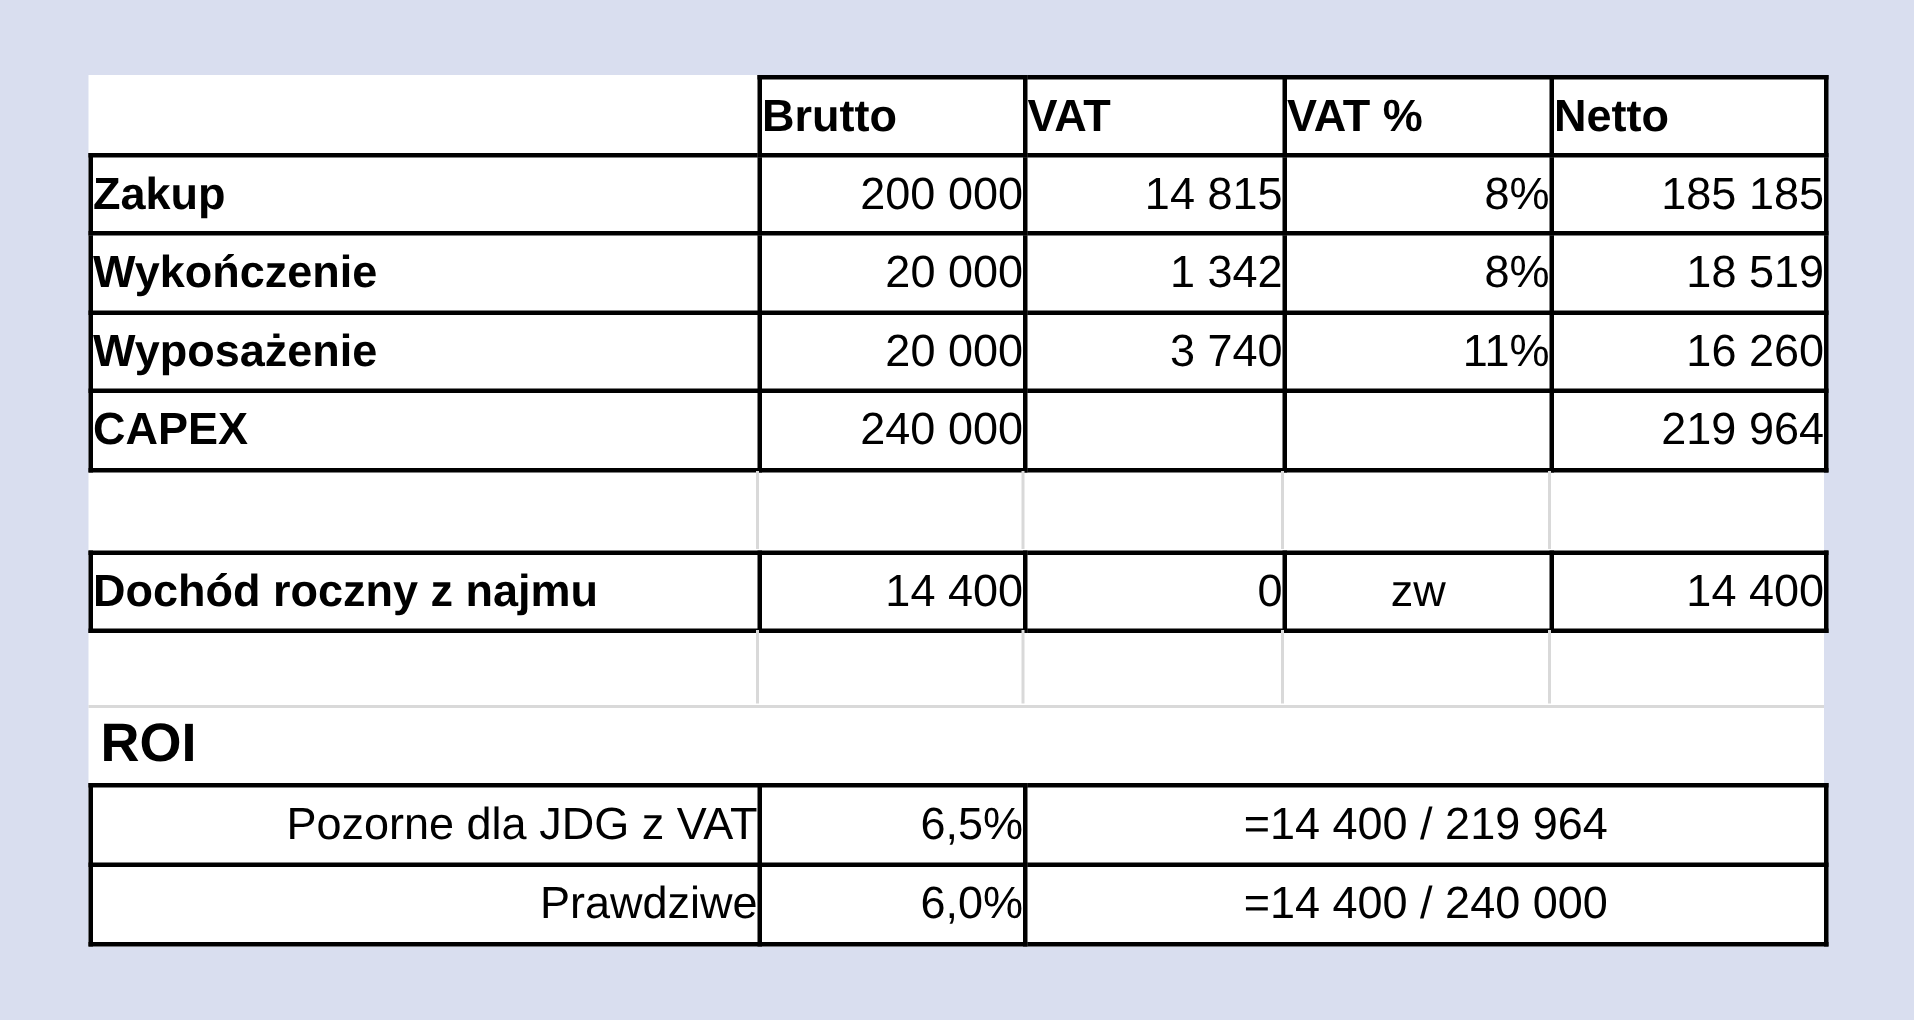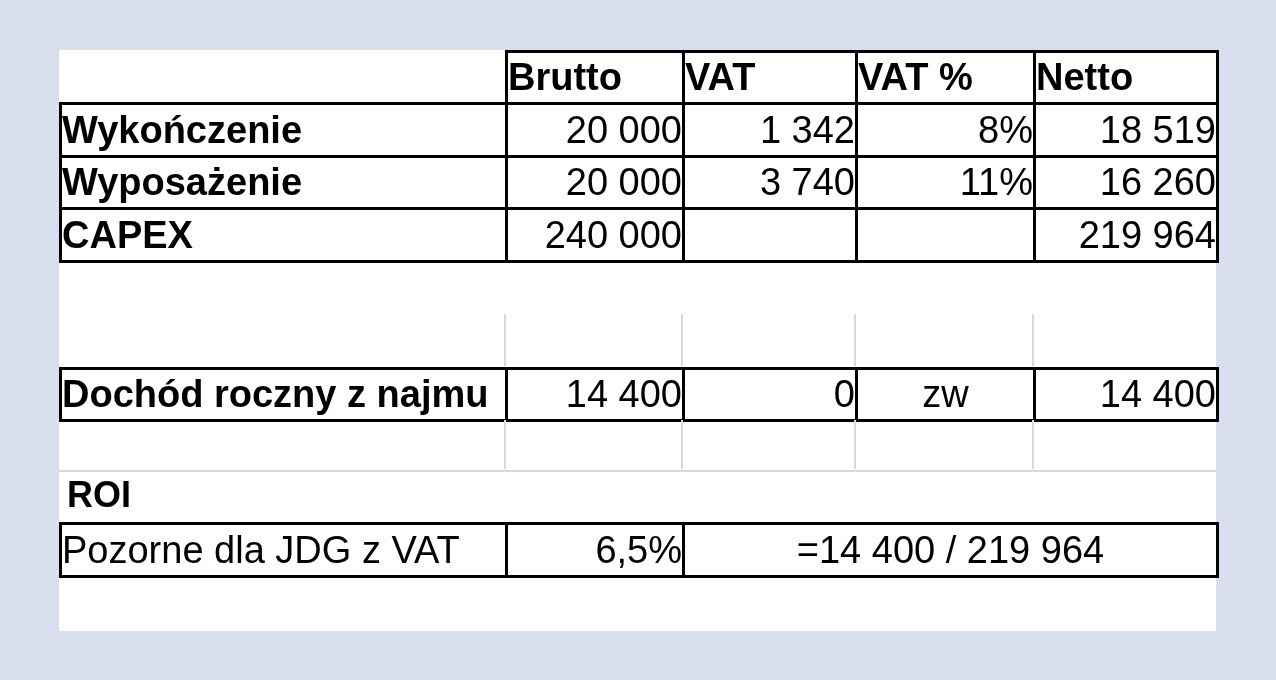--- a/index.html
+++ b/index.html
@@ -1,29 +1,29 @@
 <!DOCTYPE html>
 <html><head>
 <meta charset="utf-8">
 <style>
   html,body{margin:0;padding:0}
   .screen{position:relative;width:1276px;height:680px;background:#d9deef;overflow:hidden;
           font-family:"Liberation Sans",sans-serif;color:#000}
   .sheet{position:absolute;left:59px;top:50px;width:1157px;height:581px;background:#ffffff}
   table.tbl{position:absolute;left:0;border-collapse:collapse;table-layout:fixed;width:1157px}
   table.roi-tbl{width:1157px}
-  .tbl td{border:3px solid #000;font-size:38px;vertical-align:middle;padding:0;
+  .tbl td{border:3px solid #000;font-size:30px;vertical-align:middle;padding:0;
           overflow:hidden;white-space:nowrap}
   td.noborder{border:none}
   .lbl{font-weight:bold;text-align:left;padding-left:9px}
   .hdr{font-weight:bold;text-align:left;padding-left:9px}
   .num{text-align:right;padding-right:7px}
   .b{font-weight:normal}
   .leftcell{text-align:center;padding-left:7px}
-  .indent{text-align:left;padding-left:33px}
+  .indent{text-align:right;padding-left:33px}
   .main{top:0}
   .income{top:317px}
   .roi-tbl{top:472px}
   tr.rh52{height:52px}
   tr.rh53{height:53px}
   .roi-title{position:absolute;left:8px;top:424px;font-size:36px;font-weight:bold}
   .gv{position:absolute;width:2px;background:#d9d9d9}
   .gh{position:absolute;height:2px;background:#d9d9d9}
   .gv.b1{top:264px;height:52px}
   .gv.b2{top:370px;height:49px}
@@ -44,20 +44,27 @@
         <col style="width:178px">
           <col style="width:183px">
       </colgroup>
       <tbody>
           <tr class="rh52">
         <td class="noborder"></td>
         <td class="hdr">Brutto</td>
         <td class="hdr">VAT</td>
         <td class="hdr">VAT %</td>
         <td class="hdr">Netto</td>
+      </tr>
+      <tr class="rh52">
+        <td class="lbl">Zakup</td>
+        <td class="num">200 000</td>
+        <td class="num">14 815</td>
+        <td class="num">8%</td>
+        <td class="num">185 185</td>
       </tr>
       <tr class="rh53">
         <td class="lbl">Wykończenie</td>
         <td class="num">20 000</td>
         <td class="num">1 342</td>
         <td class="num">8%</td>
         <td class="num">18 519</td>
       </tr>
       <tr class="rh52">
         <td class="lbl">Wyposażenie</td>
@@ -113,17 +120,22 @@
         <col style="width:446px">
           <col style="width:177px">
           <col style="width:534px">
       </colgroup>
       <tbody>
           <tr class="rh53">
         <td class="indent">Pozorne dla JDG z VAT</td>
         <td class="num">6,5%</td>
         <td class="leftcell">=14 400 / 219 964</td>
       </tr>
+      <tr class="rh53">
+        <td class="indent">Prawdziwe</td>
+        <td class="num">6,0%</td>
+        <td class="leftcell">=14 400 / 240 000</td>
+      </tr>
     </tbody>
       </table>
 
   </div>
 </div>
 
 </body></html>

